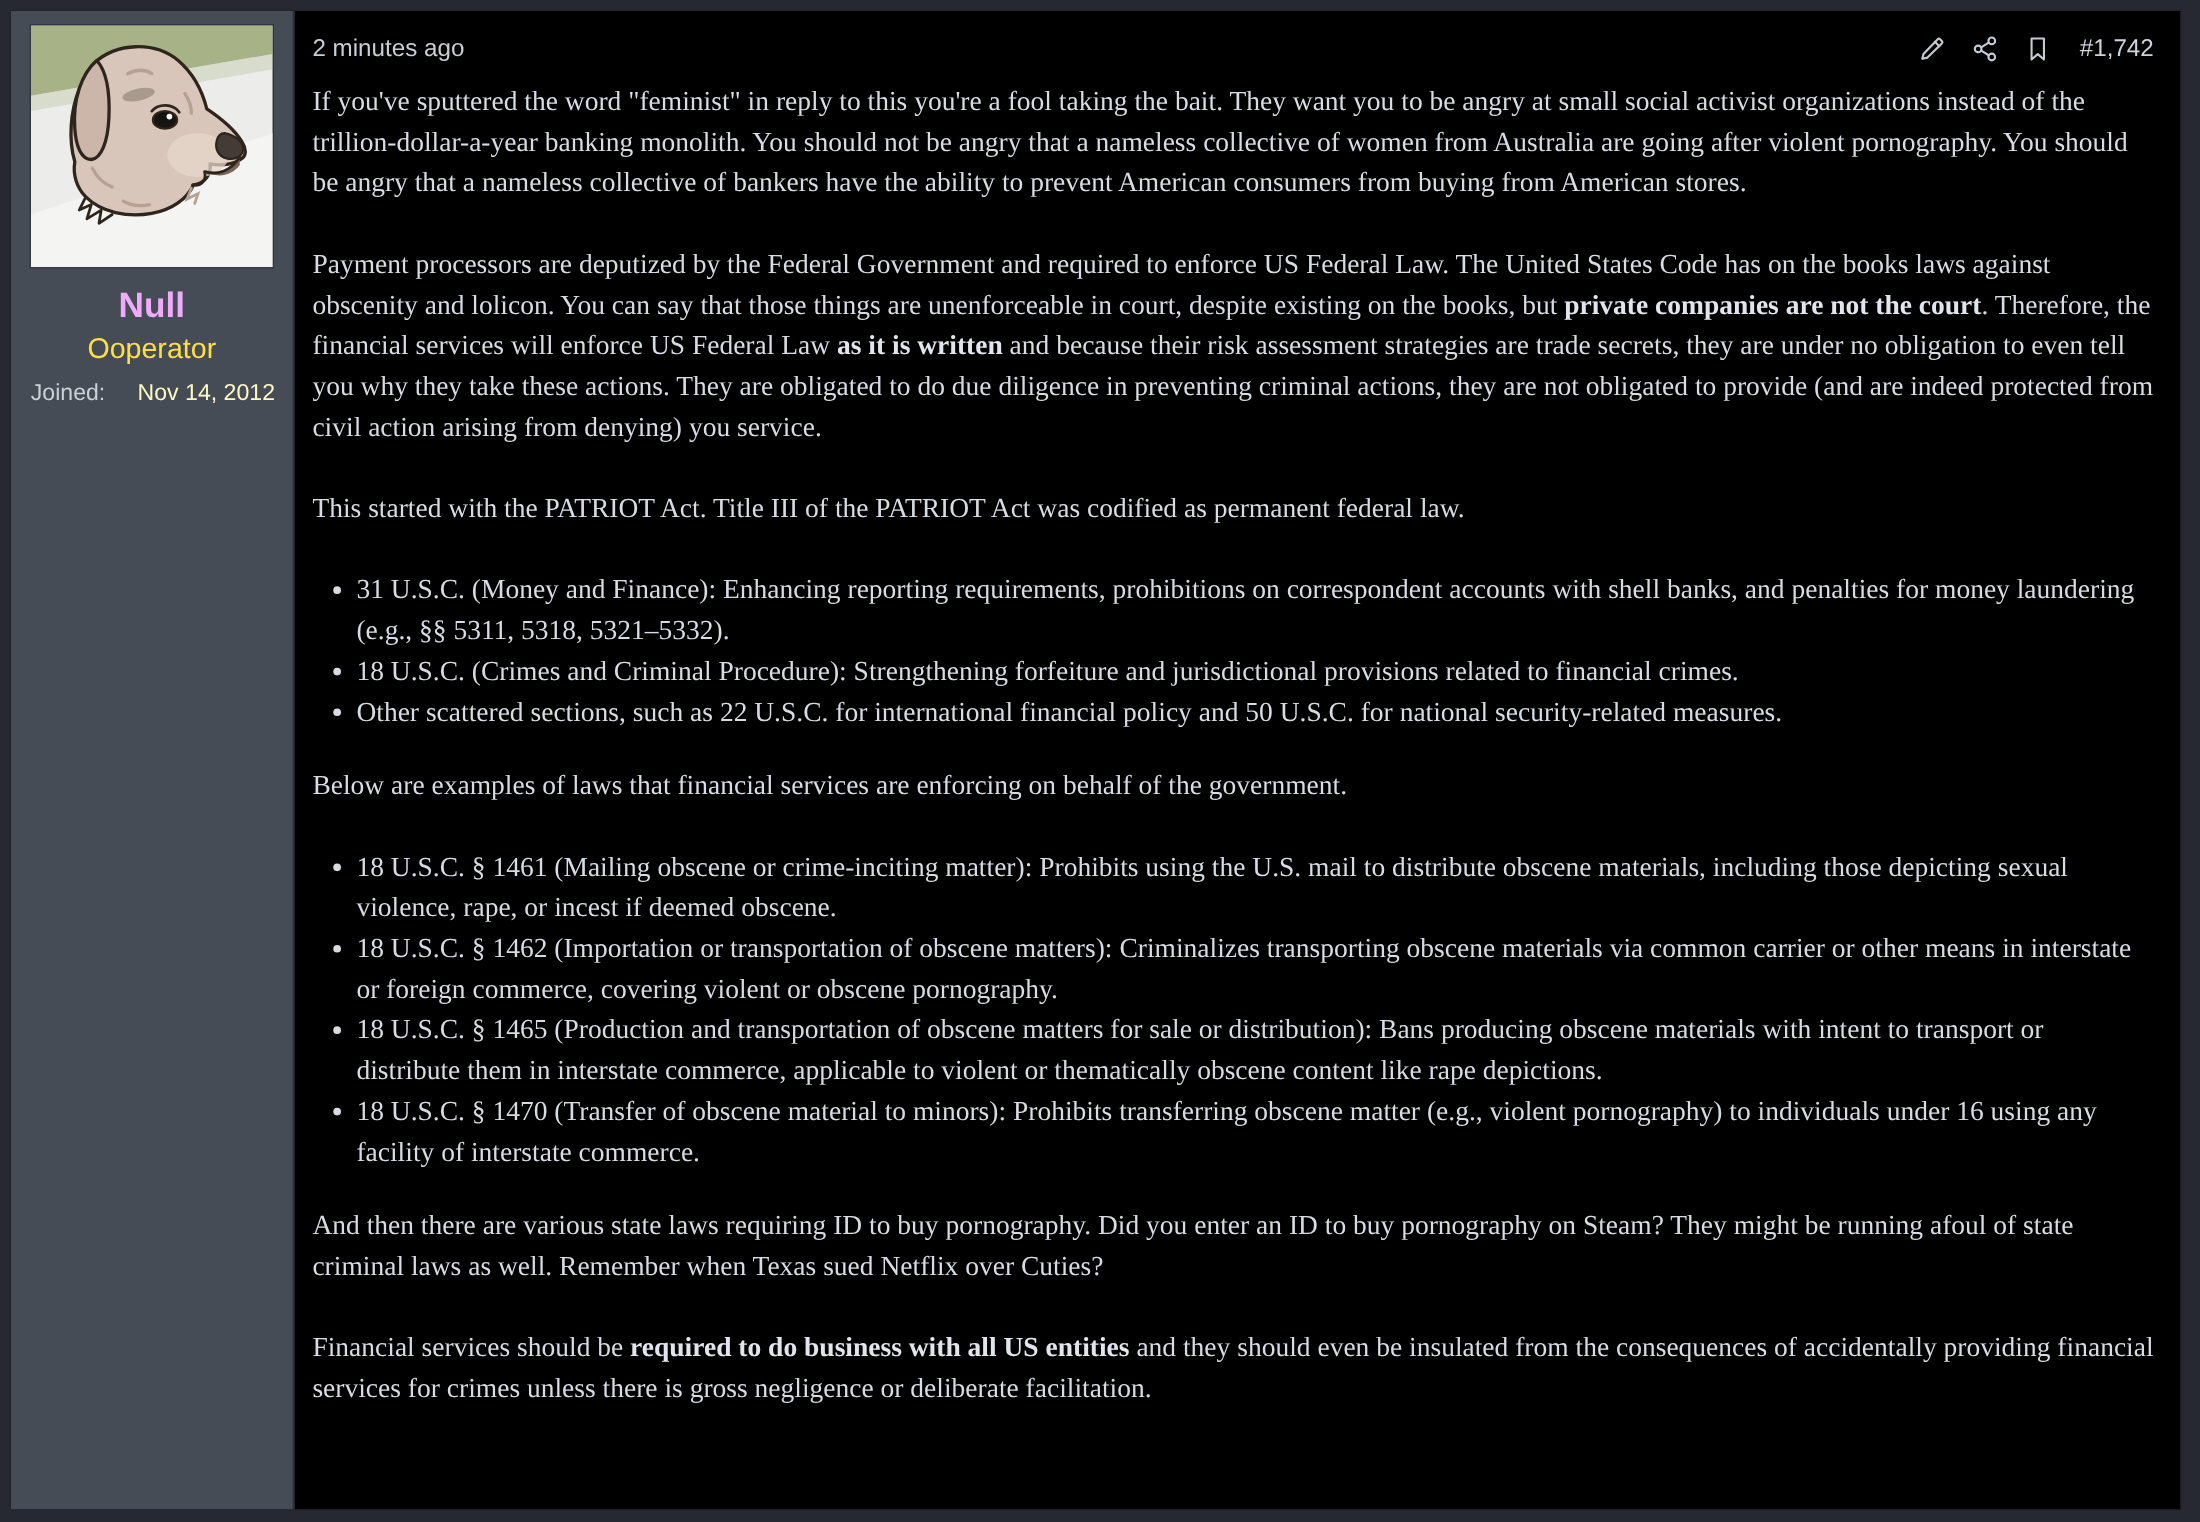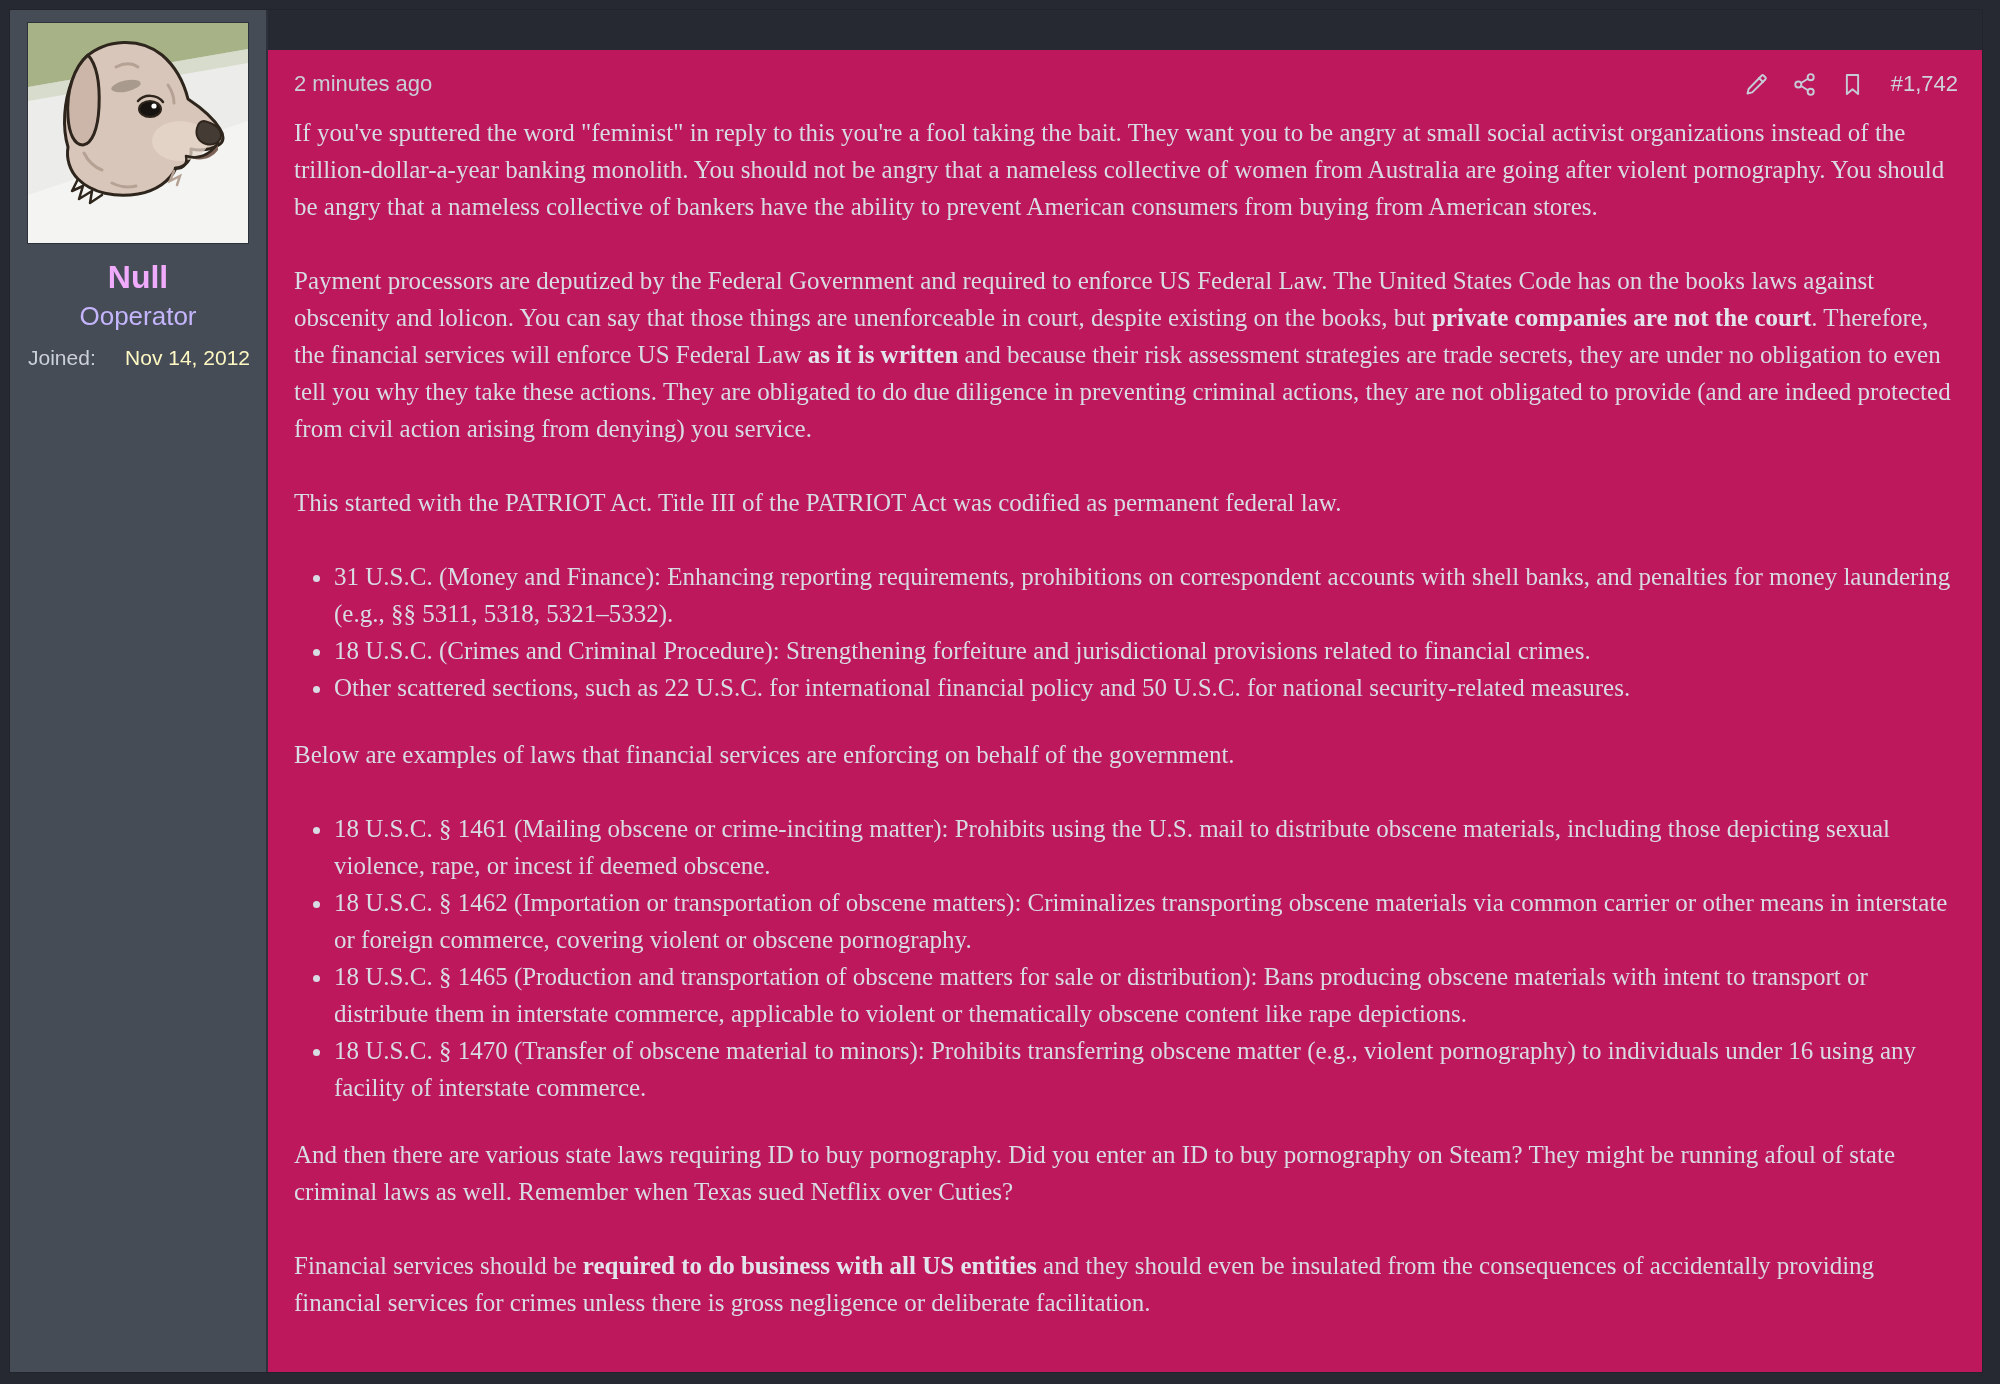--- a/index.html
+++ b/index.html
@@ -32,36 +32,35 @@
   }
   .avatar svg{display:block;width:220px;height:220px;}
   .username{
     display:block;margin-top:17px;
     color:#f0abfc;
     font-weight:bold;font-size:32px;line-height:34px;
     text-decoration:none;cursor:pointer;
   }
   .role{
     margin-top:8px;
-    color:#c4b5fd;font-size:26px;line-height:28px;
+    color:#fde047;font-size:26px;line-height:28px;
   }
   .joined-row{
     display:flex;justify-content:space-between;
     padding:0 16px 0 18px;margin-top:16px;
     font-size:21px;color:#ccd1d8;
   }
   .joined-date{color:#fef9c3;}
   
   .content{
     flex:1;
-    background:#be185d;
+    background:#000000;
     box-sizing:border-box;
-    padding:16px 24px 0 26px;
+    padding:16px 24px 0 16px;
     overflow:hidden;
-    margin-top:40px;
   }
   .post-header{
     display:flex;justify-content:space-between;align-items:center;
     height:36px;
   }
   .timestamp{
     font-size:22px;color:#c9ced5;text-decoration:none;cursor:pointer;
   }
   .actions{display:flex;align-items:center;gap:21px;}
   .action-btn{display:flex;align-items:center;cursor:pointer;}

